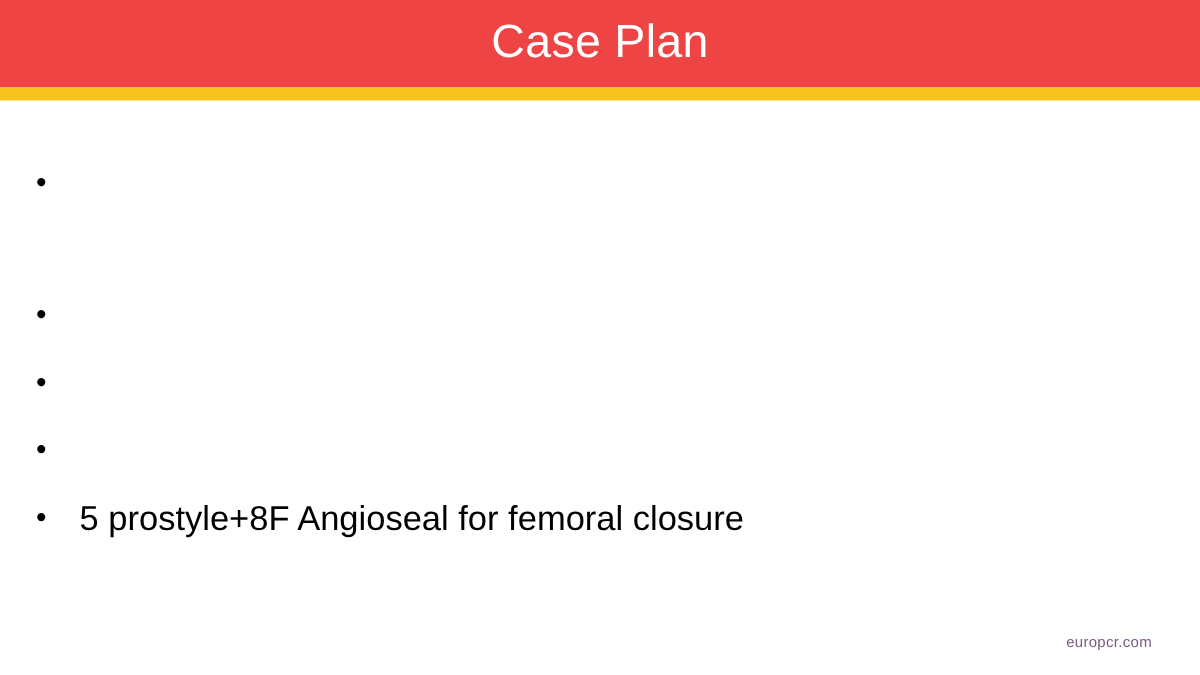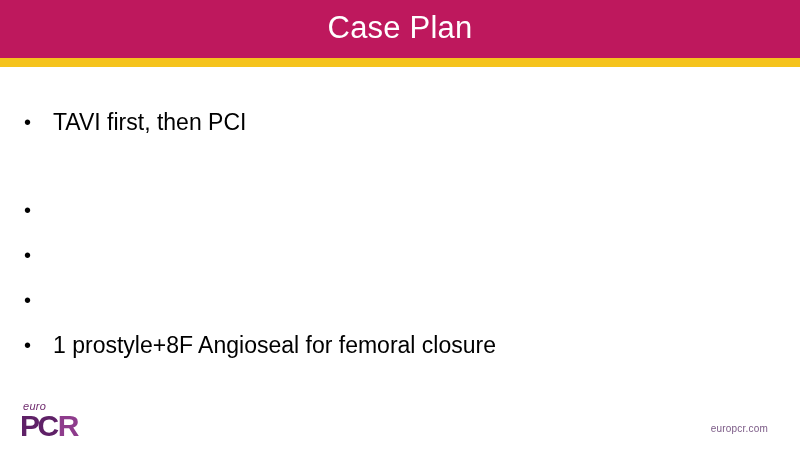--- a/index.html
+++ b/index.html
@@ -22,21 +22,21 @@
     background: #ffffff;
   }
 
   
   .title-band {
     position: absolute;
     left: 0;
     top: 0;
     width: 800px;
     height: 58px;
-    background: #be185d;
+    background: #ef4444;
     display: flex;
     align-items: center;
     justify-content: center;
   }
   .title-text {
     color: #ffffff;
     font-size: 31px;
     font-weight: 400;
     letter-spacing: 0.2px;
     line-height: 1;
@@ -149,45 +149,37 @@
   <div class="title-band">
     <div class="title-text">Case Plan</div>
   </div>
 
   <div class="accent-rule"></div>
 
   <div class="body-area">
 
     <div class="bullet-row" style="top:10px;">
       <span class="bullet-dot">•</span>
-      <span class="bullet-label">TAVI first, then PCI</span>
     </div>
 
     <div class="bullet-row" style="top:98px;">
       <span class="bullet-dot">•</span>
     </div>
 
     <div class="bullet-row" style="top:143px;">
       <span class="bullet-dot">•</span>
     </div>
 
     <div class="bullet-row" style="top:188px;">
       <span class="bullet-dot">•</span>
     </div>
 
     <div class="bullet-row" style="top:233px;">
       <span class="bullet-dot">•</span>
-      <span class="bullet-label">1 prostyle+8F Angioseal for femoral closure</span>
+      <span class="bullet-label">5 prostyle+8F Angioseal for femoral closure</span>
     </div>
 
   </div>
 
-  <div class="logo">
-    <span class="logo-euro">euro</span>
-    <span class="logo-pcr-wrap">
-      <span class="logo-pc">PC</span>
-        <span class="logo-r">R</span>
-    </span>
-  </div>
 
   <div class="site-url">europcr.com</div>
 
 </div>
 
 </body></html>

